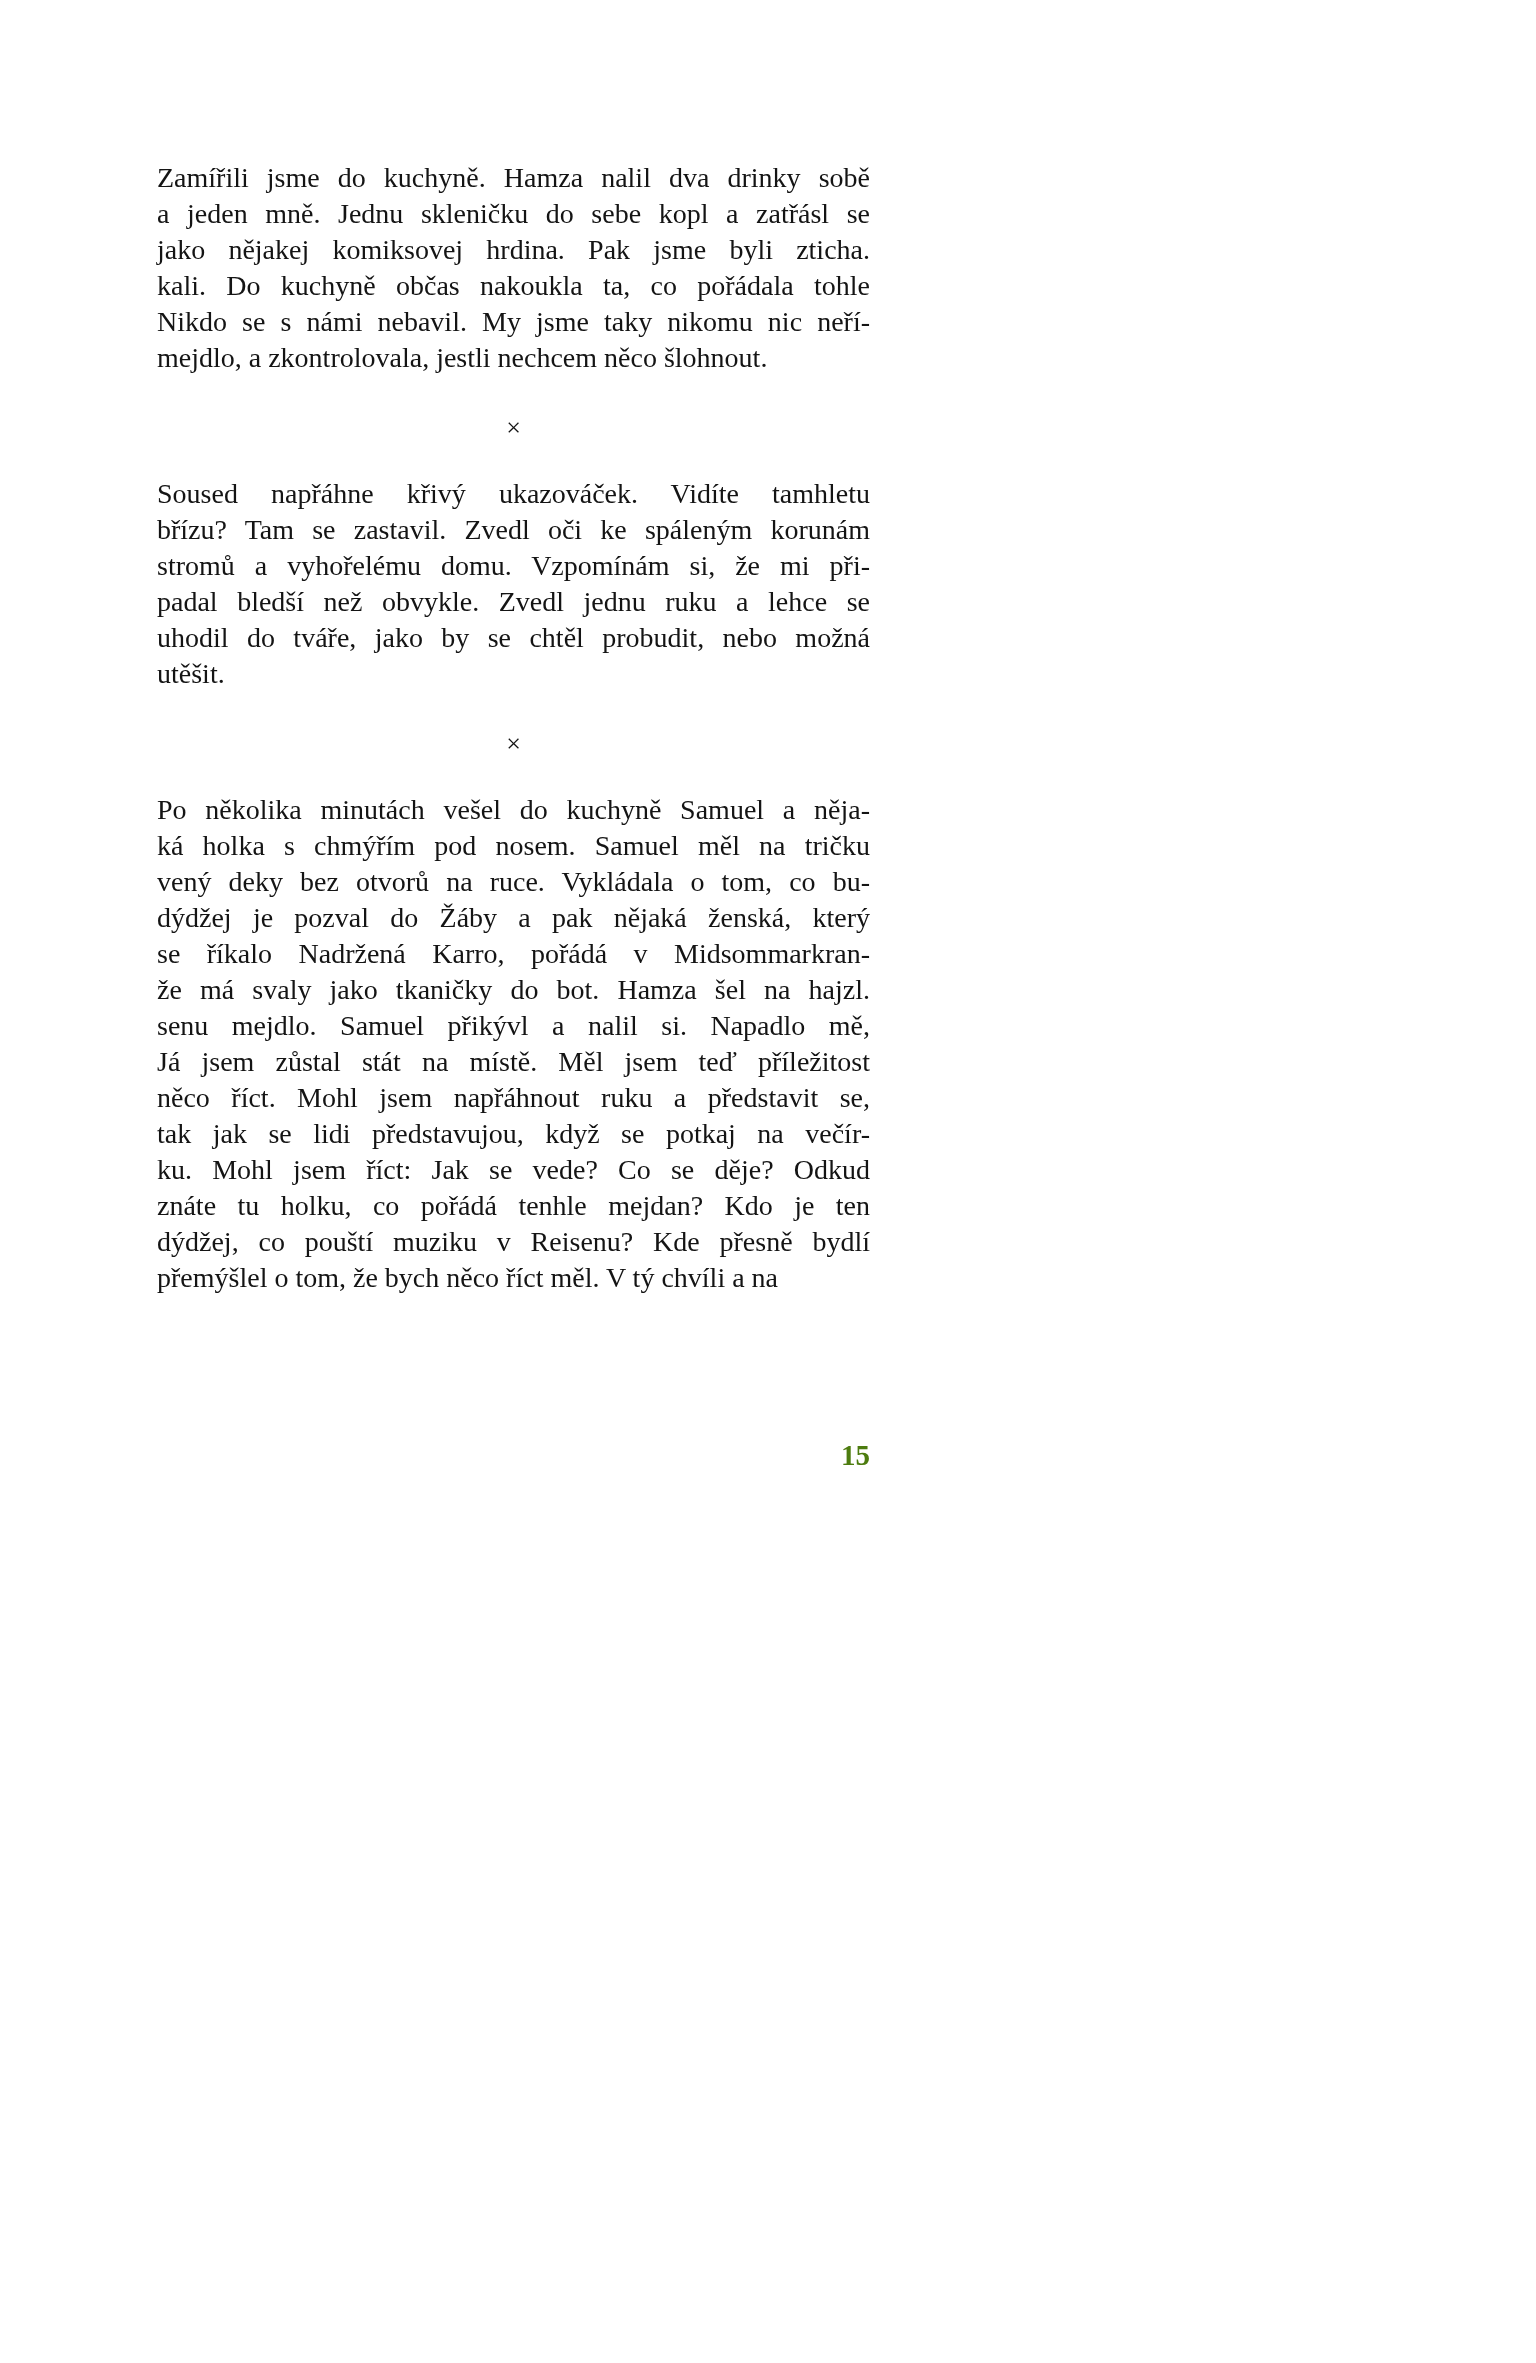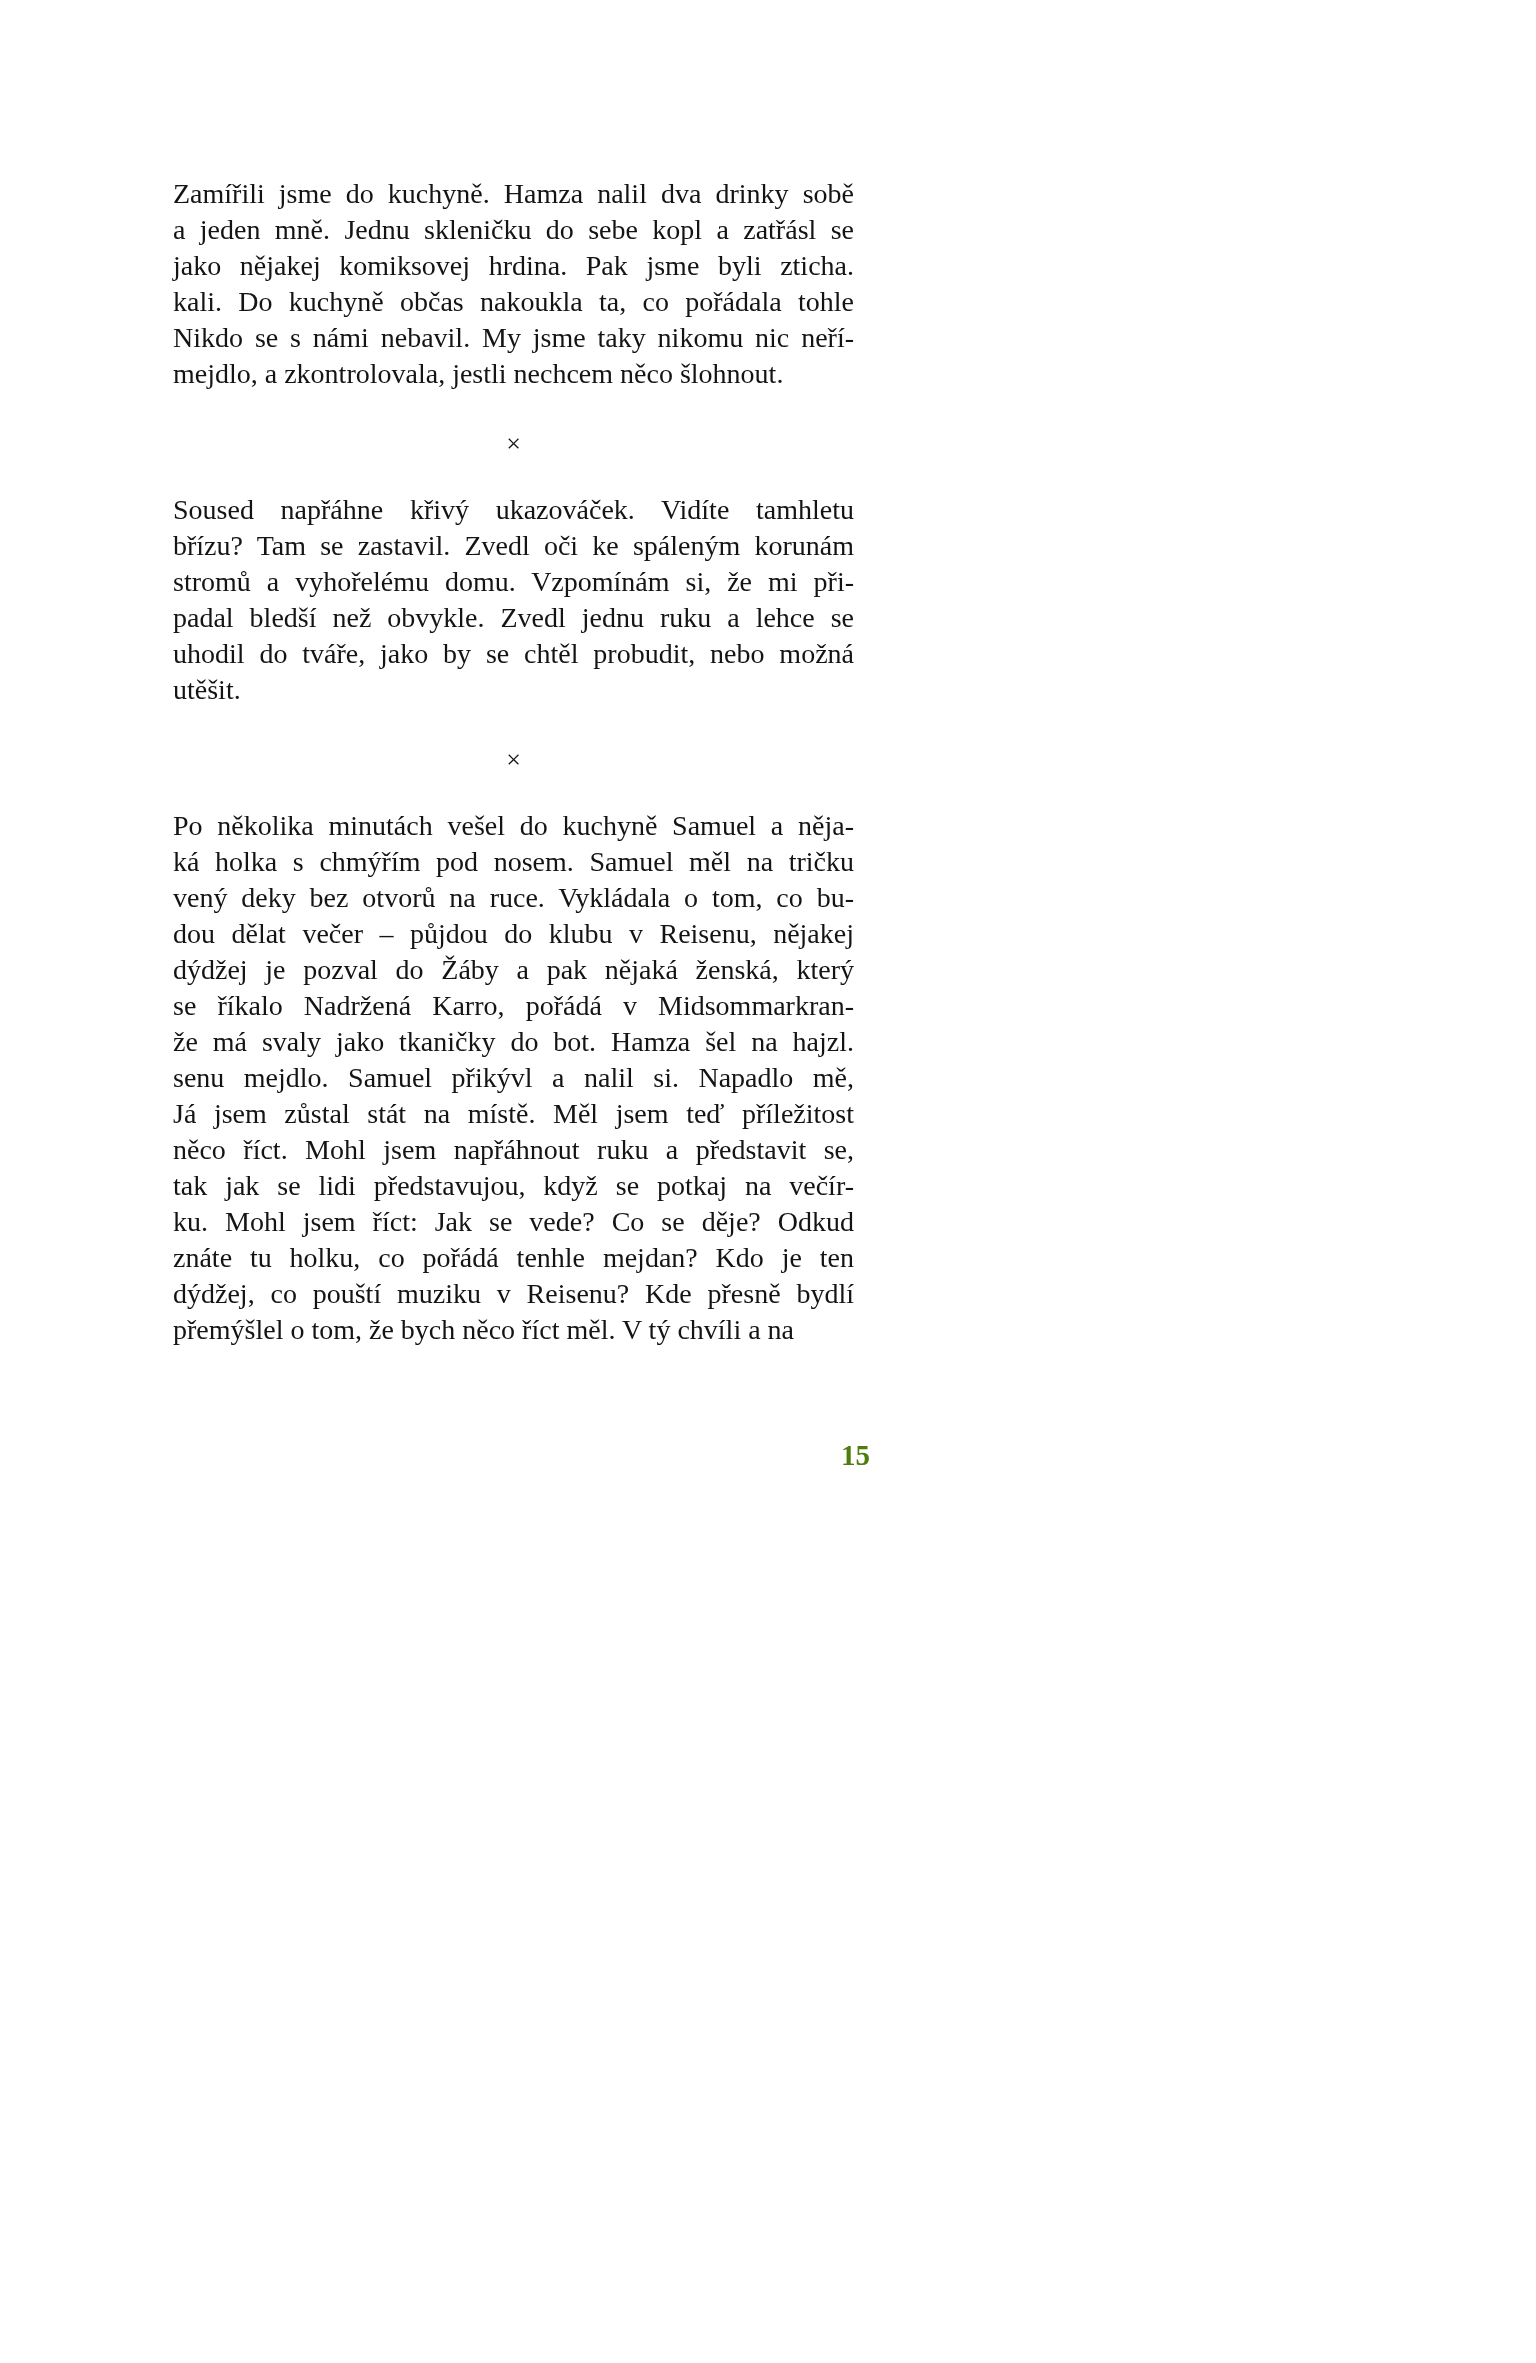--- a/index.html
+++ b/index.html
@@ -19,21 +19,21 @@
   }
   .text-block {
     position: absolute;
     left: 157px;
     top: 160px;
     width: 713px;
     font-size: 28px;
     line-height: 36px;
   }
   .para {
-    margin: 16px;
+    margin: 0;
     padding: 0;
   }
   .line {
     display: block;
     text-align: justify;
     text-align-last: justify;
     -moz-text-align-last: justify;
     white-space: normal;
   }
   .line.last {
@@ -85,21 +85,20 @@
         <span class="line">uhodil do tváře, jako by se chtěl probudit, nebo možná</span>
         <span class="line last">utěšit.</span>
       </p>
 
     <span class="divider">×</span>
 
     <p class="para">
         <span class="line">Po několika minutách vešel do kuchyně Samuel a něja-</span>
         <span class="line">ká holka s chmýřím pod nosem. Samuel měl na tričku</span>
         <span class="line">vený deky bez otvorů na ruce. Vykládala o tom, co bu-</span>
-        <span class="line">dou dělat večer – půjdou do klubu v Reisenu, nějakej</span>
         <span class="line">dýdžej je pozval do Žáby a pak nějaká ženská, který</span>
         <span class="line">se říkalo Nadržená Karro, pořádá v Midsommarkran-</span>
         <span class="line">že má svaly jako tkaničky do bot. Hamza šel na hajzl.</span>
         <span class="line">senu mejdlo. Samuel přikývl a nalil si. Napadlo mě,</span>
         <span class="line">Já jsem zůstal stát na místě. Měl jsem teď příležitost</span>
         <span class="line">něco říct. Mohl jsem napřáhnout ruku a představit se,</span>
         <span class="line">tak jak se lidi představujou, když se potkaj na večír-</span>
         <span class="line">ku. Mohl jsem říct: Jak se vede? Co se děje? Odkud</span>
         <span class="line">znáte tu holku, co pořádá tenhle mejdan? Kdo je ten</span>
         <span class="line">dýdžej, co pouští muziku v Reisenu? Kde přesně bydlí</span>

